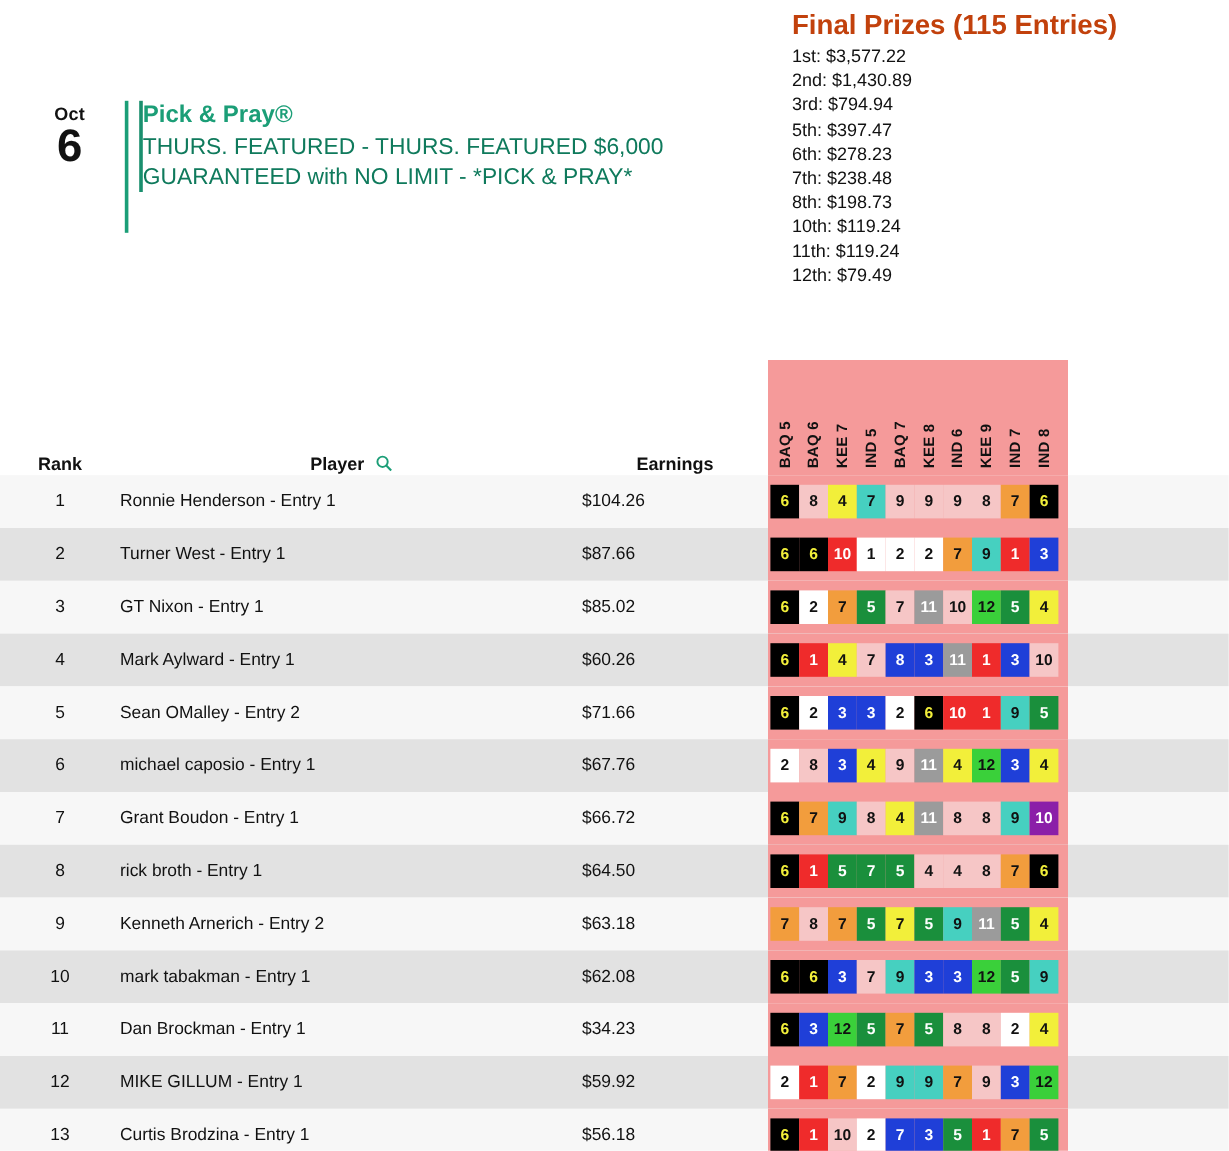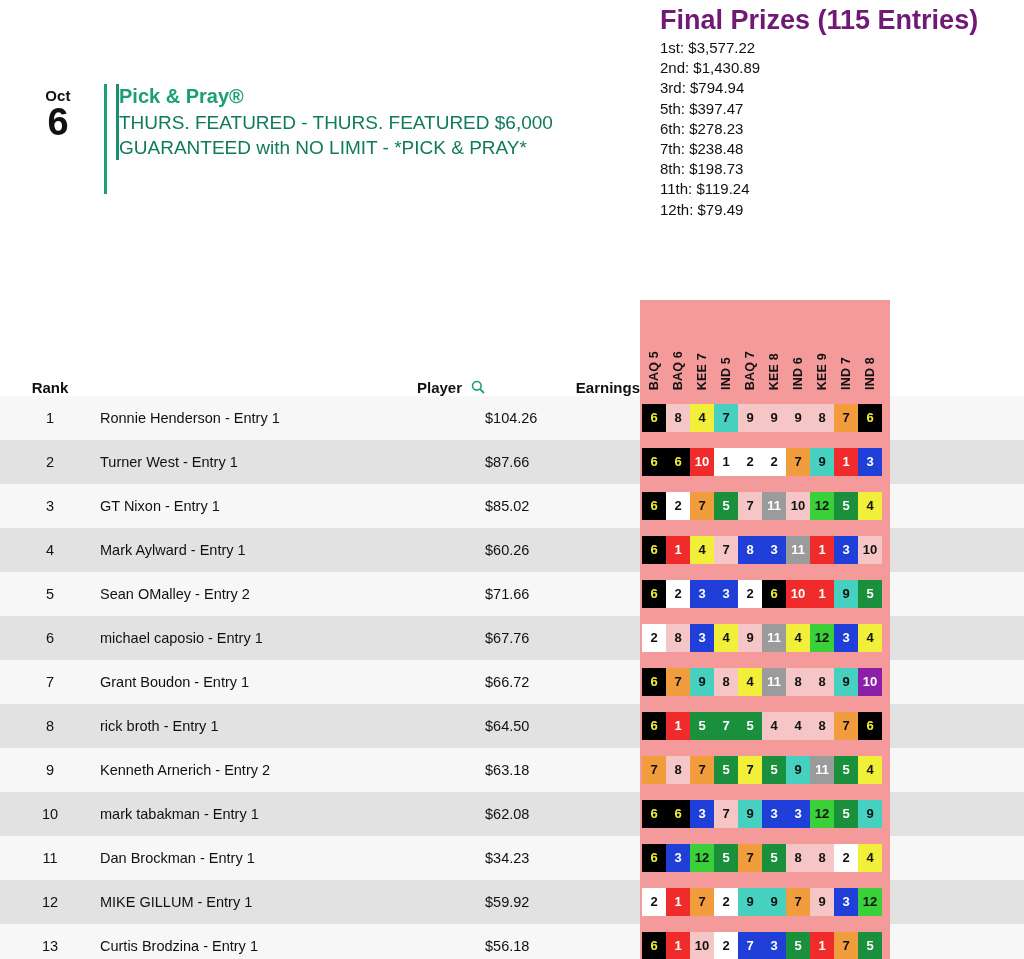--- a/index.html
+++ b/index.html
@@ -34,34 +34,34 @@
   .brand{
     font-size:20px;font-weight:bold;color:#1b9e77;line-height:24px;margin:0 0 2px 0;
   }
   .event-name{
     font-size:19px;font-weight:normal;color:#0f7a5c;line-height:25px;margin:0;
   }
   .prizes{
     position:absolute;left:660px;top:6px;width:360px;
   }
   .prizes h2{
-    font-size:27px;font-weight:bold;margin:0 0 4px 0;color:#701a75;line-height:28px;
+    font-size:23px;font-weight:bold;margin:0 0 4px 0;color:#c2410c;line-height:28px;
   }
   .prize-line{
     font-size:15px;line-height:20.2px;color:#111;
   }
   
   .table-wrap{
     position:absolute;left:0;top:300px;width:1024px;
   }
   table.lb{
     border-collapse:collapse;width:1024px;table-layout:fixed;
   }
   table.lb th{
-    font-size:15px;font-weight:bold;color:#111;text-align:right;
+    font-size:15px;font-weight:bold;color:#111;text-align:center;
     padding:0;height:96px;vertical-align:bottom;
   }
   .th-rank{width:100px;text-align:center !important;padding-bottom:34px;}
   .th-player{width:385px;padding-bottom:34px;padding-left:3px;}
   .th-earn{width:155px;padding-bottom:34px;}
   .th-picks{width:384px;padding:0;vertical-align:bottom;}
   .search-ico{
     display:inline-block;width:14px;height:14px;margin-left:9px;vertical-align:-1px;
   }
   .picks-head{
@@ -114,20 +114,21 @@
   <div class="prizes">
     <h2>Final Prizes (115 Entries)</h2>
     <div id="prize-list">
         <div class="prize-line">1st: $3,577.22</div>
         <div class="prize-line">2nd: $1,430.89</div>
         <div class="prize-line">3rd: $794.94</div>
         <div class="prize-line">5th: $397.47</div>
         <div class="prize-line">6th: $278.23</div>
         <div class="prize-line">7th: $238.48</div>
         <div class="prize-line">8th: $198.73</div>
+        <div class="prize-line">10th: $119.24</div>
         <div class="prize-line">11th: $119.24</div>
         <div class="prize-line">12th: $79.49</div>
       </div>
   </div>
 </div>
 
 <div class="table-wrap">
   <table class="lb">
     <thead>
       <tr>

